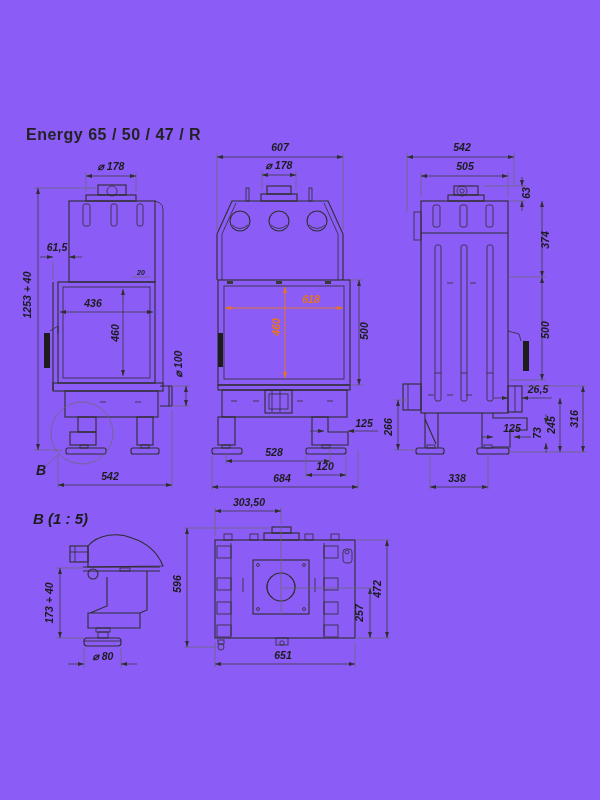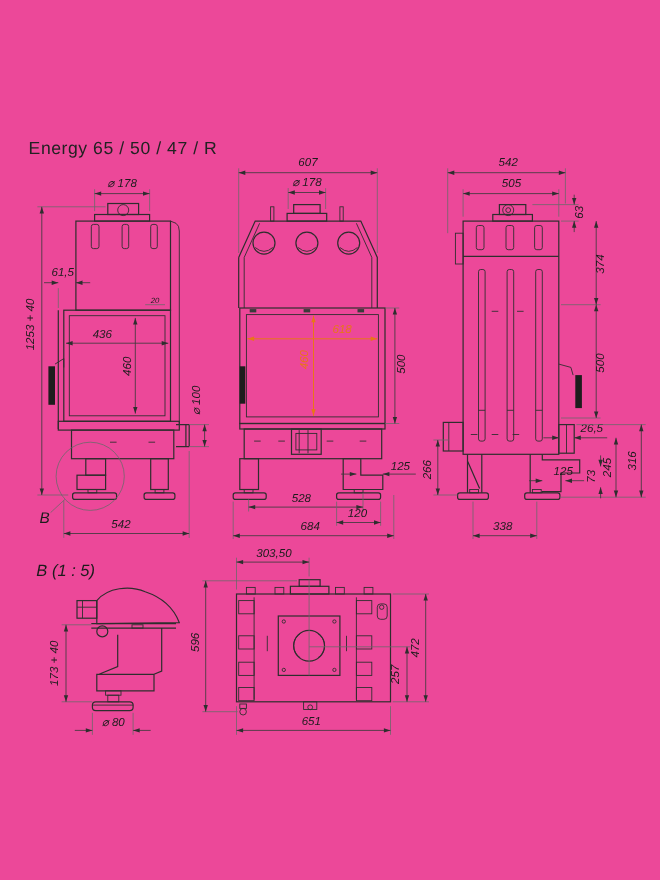--- a/index.html
+++ b/index.html
@@ -1,16 +1,16 @@
 <!DOCTYPE html>
 <html><head>
 <meta charset="utf-8">
 <style>
   html,body{margin:0;padding:0;background:#ffffff;}
-  .page{width:600px;height:800px;position:relative;background:#ec4899;overflow:hidden;}
+  .page{width:600px;height:800px;position:relative;background:#8b5cf6;overflow:hidden;font-weight:bold;}
   svg{display:block;}
   
   .obj{stroke:#2e2e2e;stroke-width:1.1;fill:none;stroke-linejoin:miter;stroke-linecap:butt;}
   .obj2{stroke:#2e2e2e;stroke-width:0.8;fill:none;}
   .thin{stroke:#6a6a6a;stroke-width:0.7;fill:none;}
   .dl{stroke:#3a3a3a;stroke-width:0.75;fill:none;}
   .dlO{stroke:#e87617;stroke-width:0.9;fill:none;}
   .blk{fill:#1d1d1d;stroke:none;}
   .tab{fill:#3a3a3a;stroke:none;}
   

